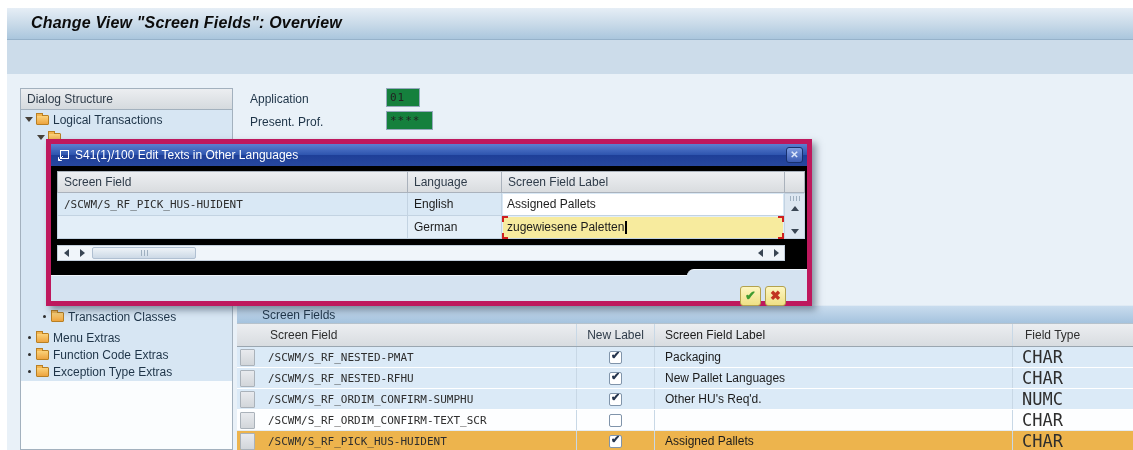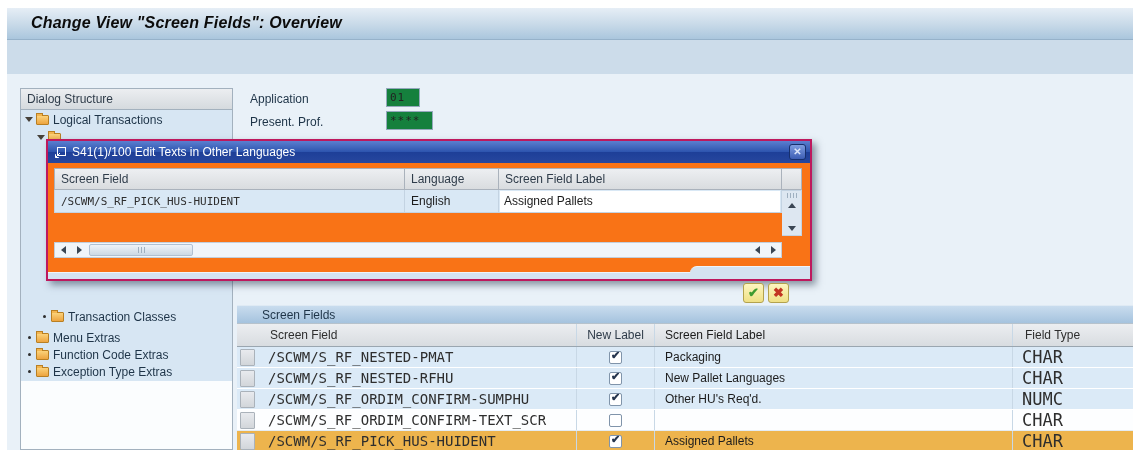--- a/index.html
+++ b/index.html
@@ -43,21 +43,21 @@
             background:linear-gradient(#c9dcee,#a5c3de); border-top:1px solid #dfeaf4; }
   .secbar .sectxt { position:absolute; left:25px; top:2px; font-size:12px; color:#1e3448; }
 
   .mtable { position:absolute; left:237px; top:323px; right:0; bottom:0; font-size:12px; }
   .mrow { display:flex; height:21px; }
   .mhead { display:flex; height:24px; background:linear-gradient(#eceef1,#d8dce0);
            border-top:1px solid #b6c2cc; border-bottom:1px solid #9aa6b0; color:#2f3c4a; }
   .mhead > div { line-height:22px; }
   .c-sel { width:21px; flex:none; display:flex; align-items:center; justify-content:center; }
   .c-sf  { width:319px; flex:none; padding-left:10px; font-family:"DejaVu Sans Mono",monospace;
-           font-size:14px; color:#2e2e2e; display:flex; align-items:center;
+           font-size:11px; color:#2e2e2e; display:flex; align-items:center;
            border-right:1px solid #c8d8e6; }
   .c-nl  { width:78px; flex:none; display:flex; align-items:center; justify-content:center;
            border-right:1px solid #c8d8e6; }
   .c-lb  { width:358px; flex:none; padding-left:10px; display:flex; align-items:center;
            border-right:1px solid #c8d8e6; color:#1c1c1c; }
   .c-ft  { flex:1; padding-left:9px; font-family:"DejaVu Sans Mono",monospace; font-size:17px;
            color:#2e2e2e; display:flex; align-items:center; }
   .mhead .c-sf { padding-left:12px; font-family:"Liberation Sans",sans-serif; font-size:12px; }
   .mhead .c-lb { font-size:12px; }
   .mhead .c-ft { padding-left:12px; font-family:"Liberation Sans",sans-serif; font-size:12px; }
@@ -65,22 +65,22 @@
   .r-white { background:#fdfeff; border-bottom:1px solid #e4ecf3; }
   .mrow[data-selected="true"] { background:#edb44d; border-bottom:1px solid #fff; }
   .selbox { width:15px; height:17px; background:linear-gradient(#e8eaee,#d2d6da);
             border:1px solid #aab2ba; border-radius:1px; }
   .cb { width:13px; height:13px; background:#fff; border:1px solid #8094aa; border-radius:2px;
         position:relative; }
   .cb[data-checked="true"]::after { content:"\2714"; position:absolute; top:-3px; left:1px;
         font-size:11px; font-weight:bold; color:#26354d; }
 
   
-  .dlg { position:absolute; left:46px; top:139px; width:766px; height:142px;
-         background:#f97316; border:2px solid #be185d;
+  .dlg { position:absolute; left:46px; top:139px; width:766px; height:167px;
+         background:#000000; border:5px solid #be185d;
          box-shadow:4px 4px 7px rgba(40,55,75,.5); z-index:10; }
   .dlg-tb { position:absolute; left:0; top:0; right:0; height:22px;
             background:linear-gradient(#5b7fd0,#2d54ae 50%,#1e3f98 52%,#27479e);
             display:flex; align-items:center; color:#fff; font-size:12px; }
   .dlg-tb .dtitle { margin-left:5px; }
   .dlg-ico { width:13px; height:13px; margin-left:6px; flex:none; }
   .dlg-x { position:absolute; right:4px; top:3px; width:17px; height:16px;
            background:linear-gradient(#7d9ce0,#3c5db4); border:1px solid #17306e; border-radius:3px;
            color:#dce6fa; font-size:10px; font-weight:bold; text-align:center; line-height:14px; }
 
@@ -287,20 +287,34 @@
       </div>
       <div style="display:flex;">
         <div>
           <div class="drow">
             <div class="dcell dc1 d-blue dmono">/SCWM/S_RF_PICK_HUS-HUIDENT</div>
             <div class="dcell dc2 d-blue dlang">English</div>
             <div class="dcell dc3 d-blue">
               <div class="dinput">Assigned Pallets</div>
             </div>
           </div>
+          <div class="drow">
+            <div class="dcell dc1 d-blue2 dmono"></div>
+            <div class="dcell dc2 d-blue2 dlang">German</div>
+            <div class="dcell dc3 d-blue2">
+              <div class="dinput editing">
+                <span>zugewiesene Paletten</span>
+                  <span class="caret"></span>
+                <span class="corner ctl"></span>
+                <span class="corner ctr"></span>
+                <span class="corner cbl"></span>
+                <span class="corner cbr"></span>
+              </div>
+            </div>
+          </div>
         </div>
         <div class="vscroll">
           <span class="vgrip"></span>
           <span class="sbtn">
               <span class="arr-up"></span>
             </span>
           <span style="flex:1"></span>
           <span class="sbtn">
               <span class="arr-dn"></span>
             </span>

